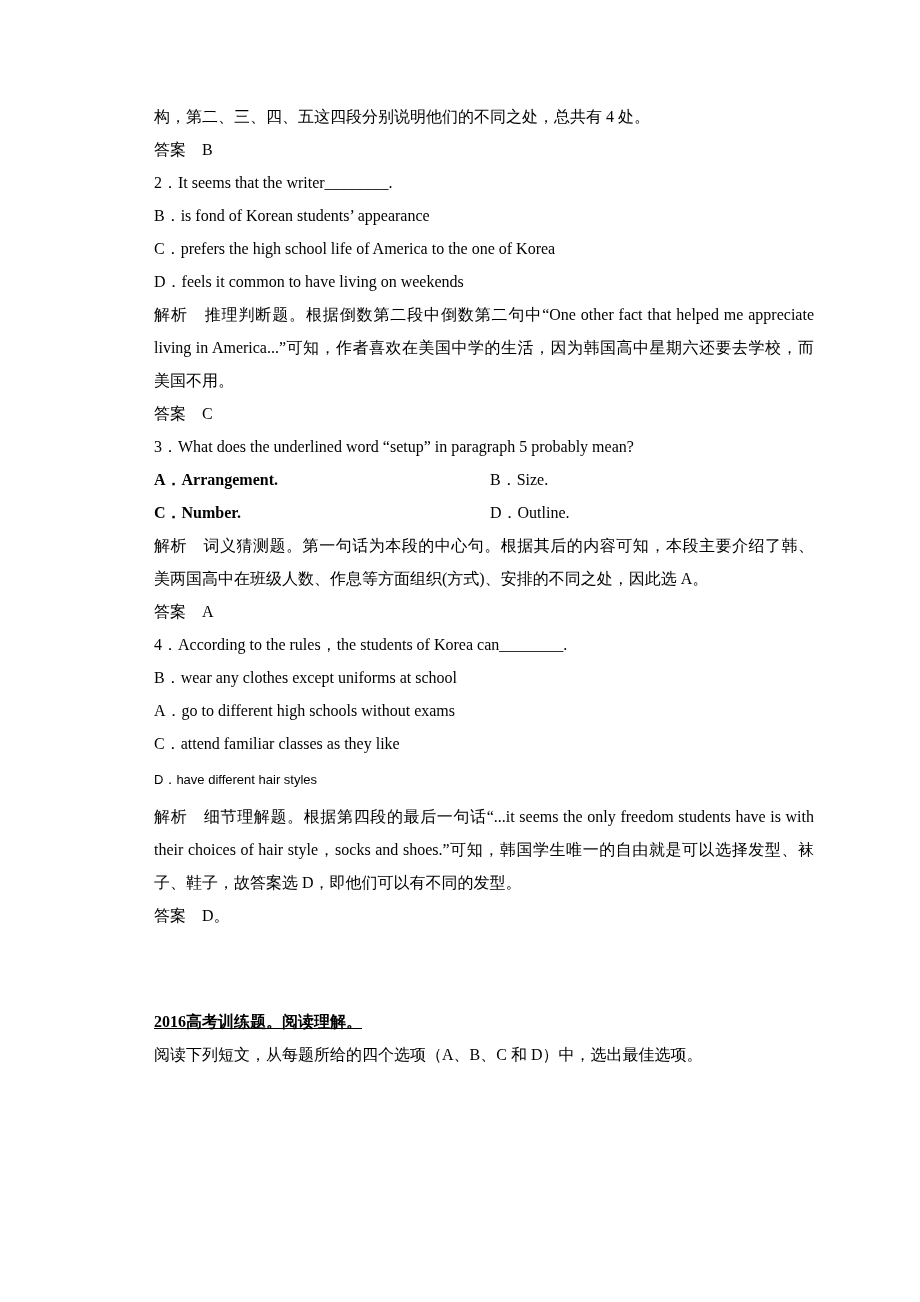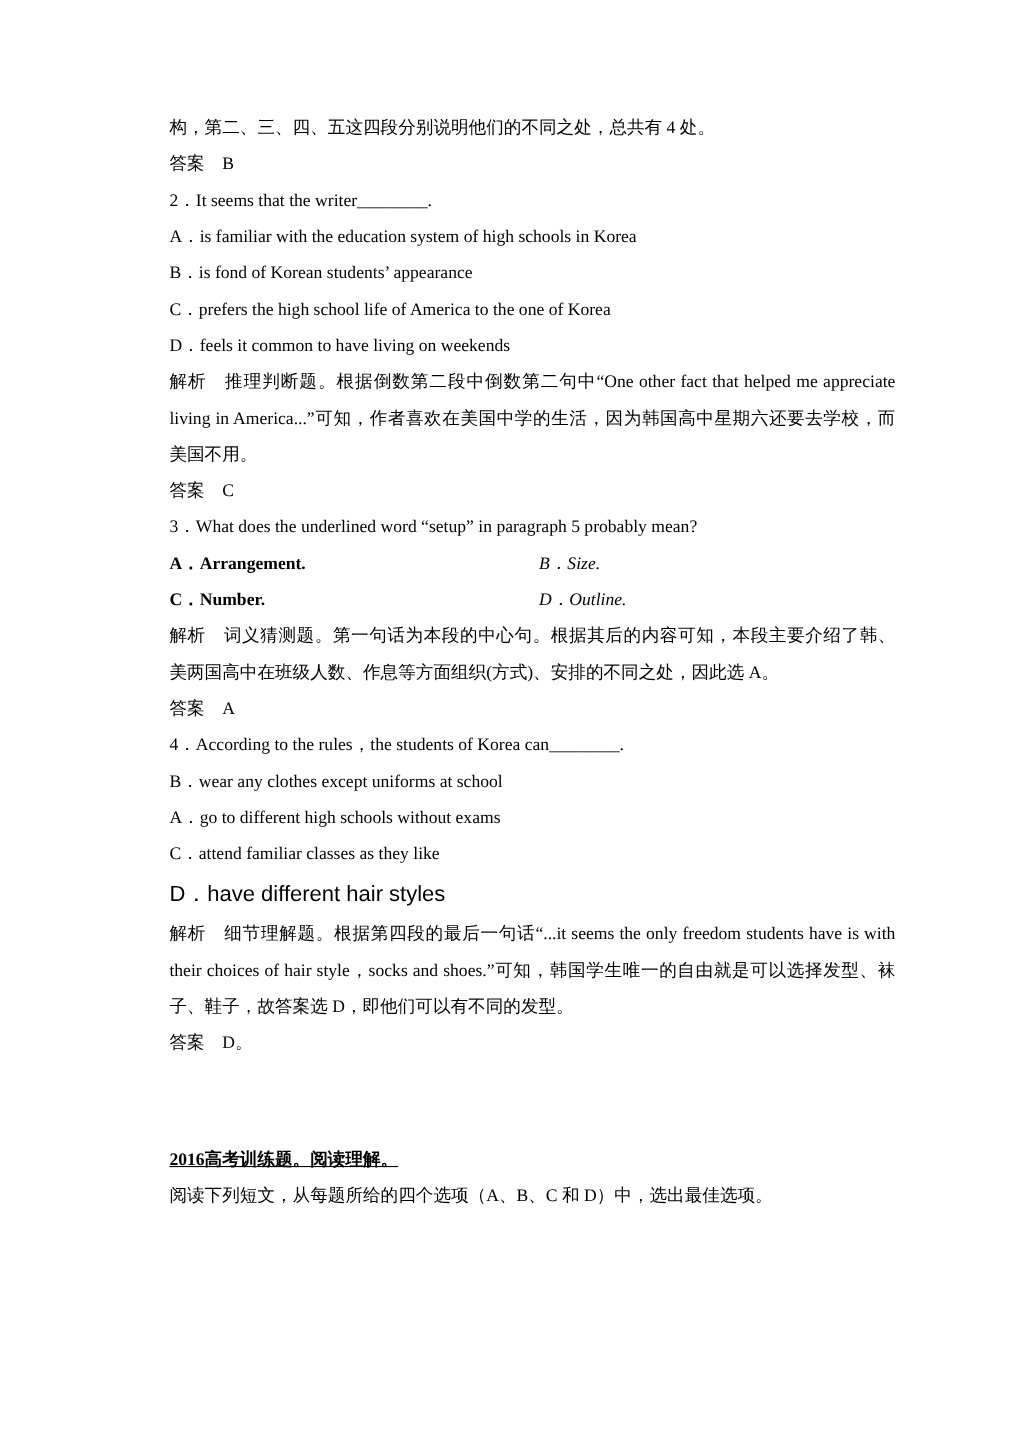--- a/index.html
+++ b/index.html
@@ -29,52 +29,50 @@
     line-height: 33px;
     white-space: nowrap;
   }
   .line.fill {
     white-space: normal;
     text-align: justify;
     text-align-last: justify;
   }
   .line.sans {
     font-family: "Liberation Sans", "DejaVu Sans", sans-serif;
-    font-size: 20px;
+    font-size: 13px;
     min-height: 40px;
     line-height: 40px;
   }
   .line.bold {
     font-weight: bold;
     text-decoration: underline;
   }
   .cols .col-left {
     display: inline-block;
     width: 332px;
     font-weight: bold;
   }
   .cols .col-right {
     display: inline-block;
-    font-style: italic;
   }
   .spacer {
     height: 73px;
   }
 </style>
 </head>
 <body>
 
 <div class="page">
   <div class="content">
 
     <div class="line">构，第二、三、四、五这四段分别说明他们的不同之处，总共有 4 处。</div>
     <div class="line">答案　B</div>
 
     <div class="line">2．It seems that the writer________.</div>
-    <div class="line">A．is familiar with the education system of high schools in Korea</div>
     <div class="line">B．is fond of Korean students’ appearance</div>
     <div class="line">C．prefers the high school life of America to the one of Korea</div>
     <div class="line">D．feels it common to have living on weekends</div>
     <div class="line fill">解析　推理判断题。根据倒数第二段中倒数第二句中“One other fact that helped me appreciate</div>
     <div class="line fill">living in America...”可知，作者喜欢在美国中学的生活，因为韩国高中星期六还要去学校，而</div>
     <div class="line">美国不用。</div>
     <div class="line">答案　C</div>
 
     <div class="line">3．What does the underlined word “setup” in paragraph 5 probably mean?</div>
     <div class="line cols">

